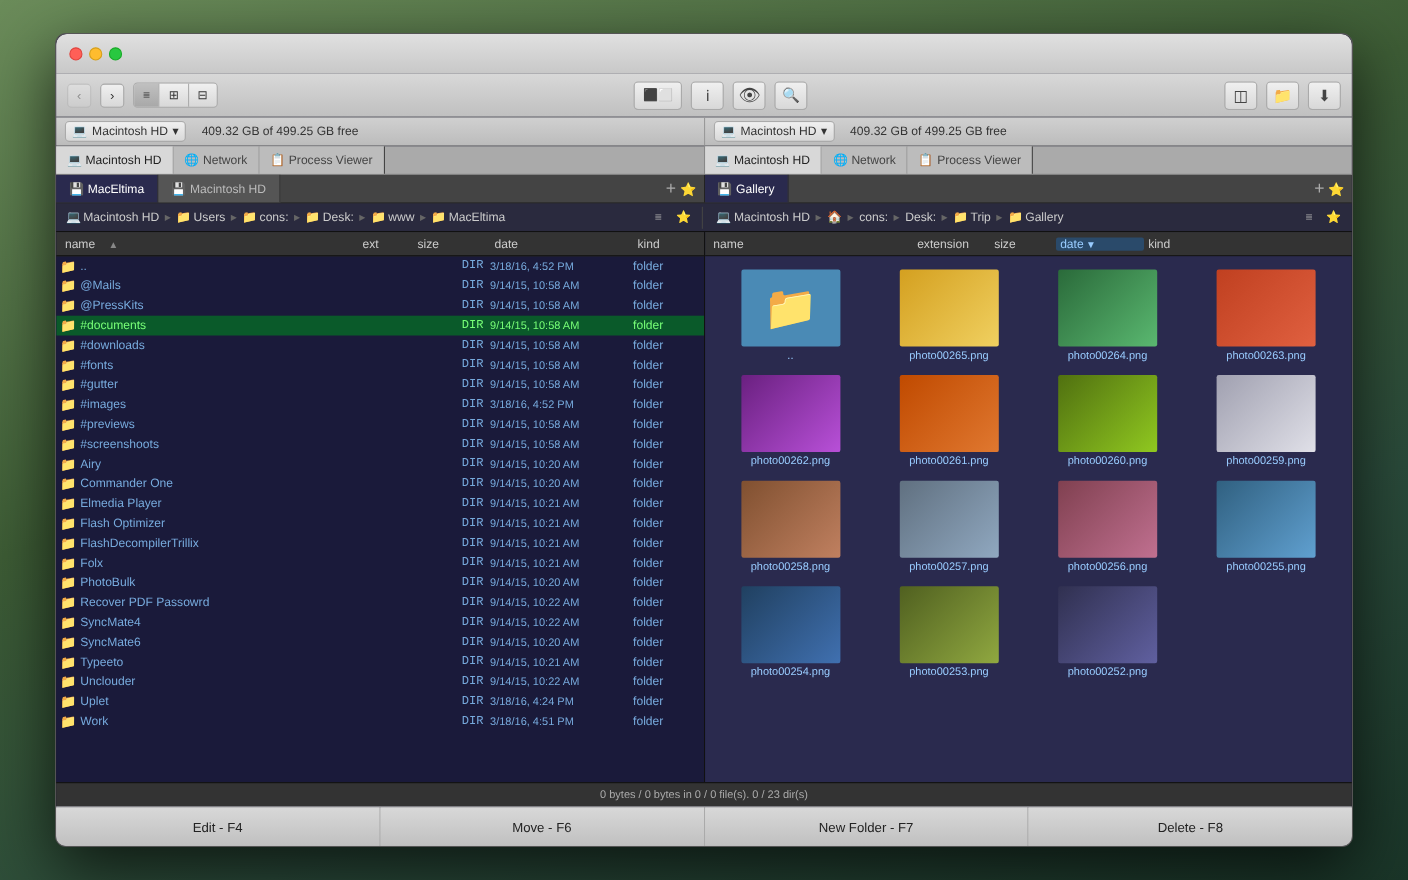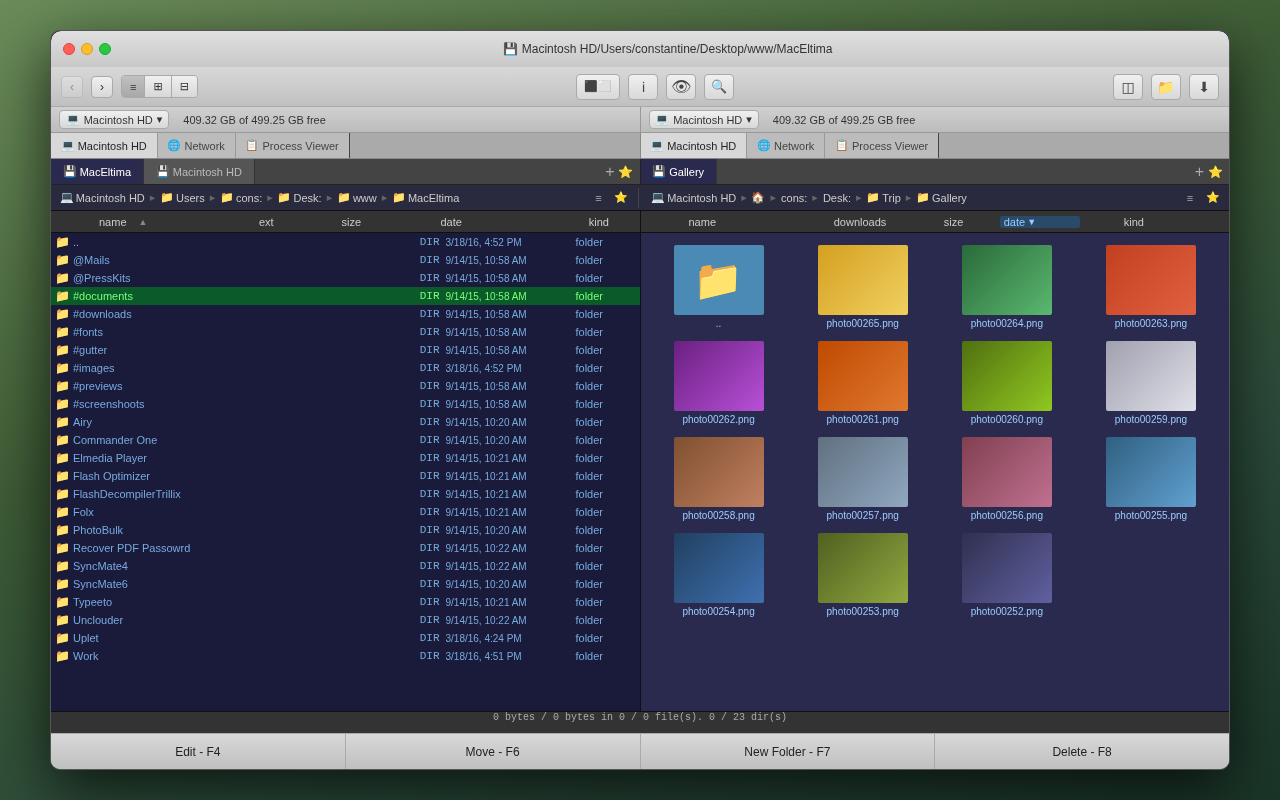--- a/index.html
+++ b/index.html
@@ -199,21 +199,20 @@
       flex-shrink: 0;
       padding: 0 4px;
     }
     .col-header {
       display: flex;
       align-items: center;
       gap: 12px;
       cursor: pointer;
       padding: 0 4px;
       height: 100%;
-      margin-left: 40px;
     }
     .col-name { flex: 1; min-width: 120px; }
     .col-ext { width: 50px; }
     .col-size { width: 70px; text-align: right; }
     .col-date { width: 130px; }
     .col-kind { width: 60px; }
     
     .file-list {
       flex: 1;
       overflow-y: auto;
@@ -312,26 +311,25 @@
       display: flex;
       align-items: center;
       font-size: 10px;
       color: #aaa;
       flex-shrink: 0;
       border-top: 1px solid #111;
     }
     .statusbar-pane {
       flex: 1;
       display: flex;
-      align-items: flex-start;
+      align-items: center;
       justify-content: center;
       border-right: 1px solid #222;
       height: 100%;
       padding: 0 8px;
-      font-family: Liberation Mono, monospace;
     }
     .statusbar-pane:last-child { border-right: none; }
     
     .bottom-toolbar {
       background: linear-gradient(180deg, #d0d0d0 0%, #bcbcbc 100%);
       height: 36px;
       display: flex;
       align-items: stretch;
       flex-shrink: 0;
       border-top: 1px solid #aaa;
@@ -369,24 +367,20 @@
 <body>
 
 <div class="window">
 
   <div class="titlebar">
     <div class="traffic-lights">
       <div class="tl tl-close"></div>
       <div class="tl tl-min"></div>
       <div class="tl tl-max"></div>
     </div>
-    <div class="titlebar-title">
-      <span>💾 </span>
-      <span>Macintosh HD/Users/constantine/Desktop/www/MacEltima</span>
-    </div>
   </div>
 
   <div class="toolbar">
     <button class="toolbar-btn disabled">‹</button>
     <button class="toolbar-btn">›</button>
     <div class="view-btns">
       <button class="view-btn active">≡</button>
       <button class="view-btn">⊞</button>
       <button class="view-btn">⊟</button>
     </div>
@@ -780,21 +774,21 @@
         </div>
     </div>
 
     <div class="gallery-pane">
 
       <div class="gallery-col-headers">
         <div class="col-header gallery-col-name">
           <span>name</span>
         </div>
         <div class="col-header gallery-col-ext">
-          <span>downloads</span>
+          <span>extension</span>
         </div>
         <div class="col-header gallery-col-size">
           <span>size</span>
         </div>
         <div class="gallery-col-date">
           <span>date</span>
           <span style="font-size:9px;">▼</span>
         </div>
         <div class="col-header gallery-col-kind">
           <span>kind</span>

